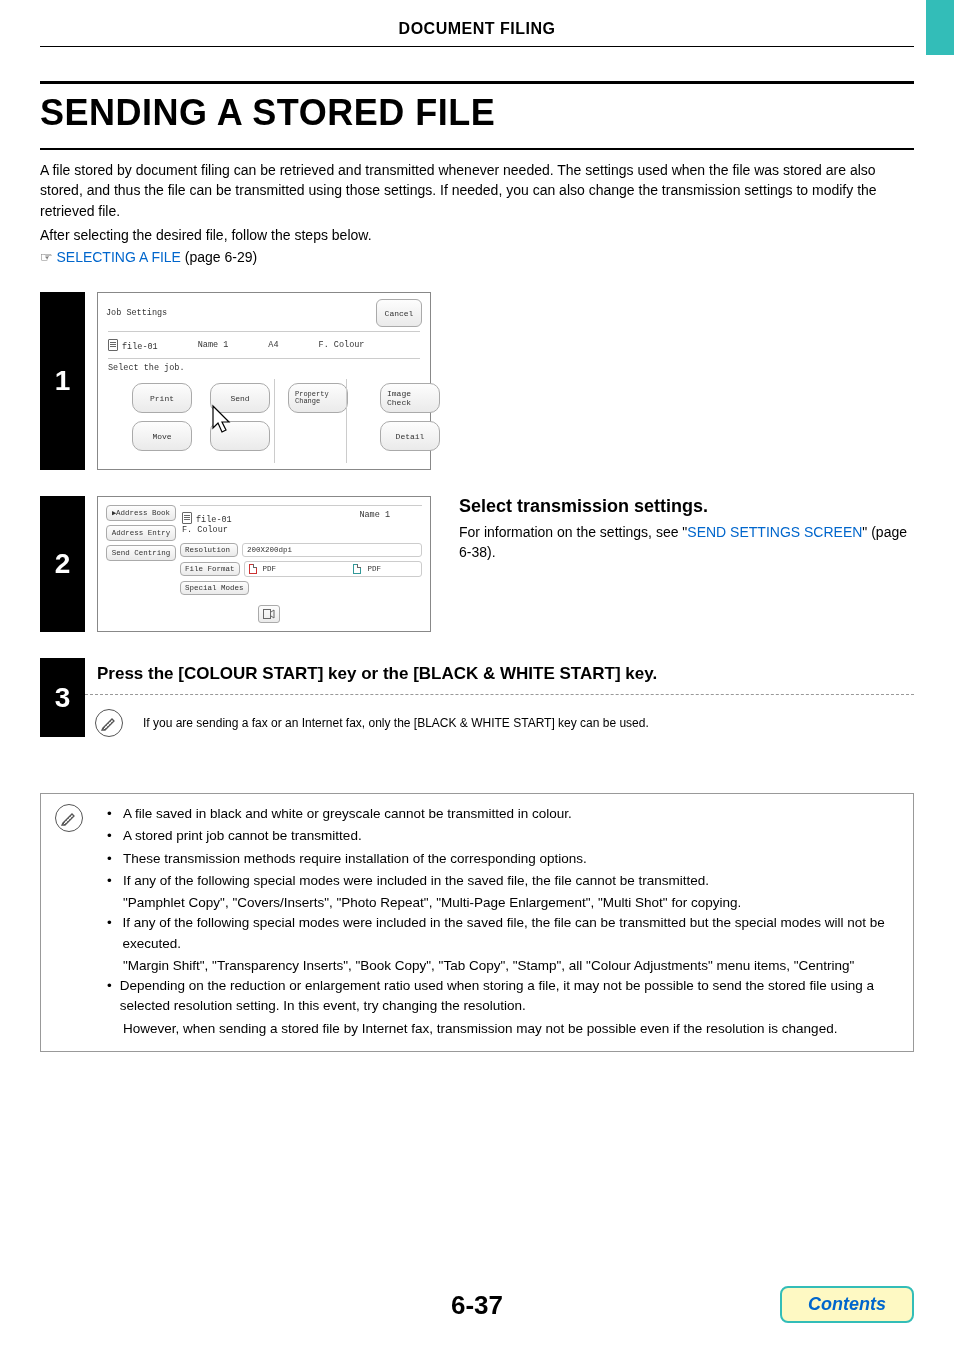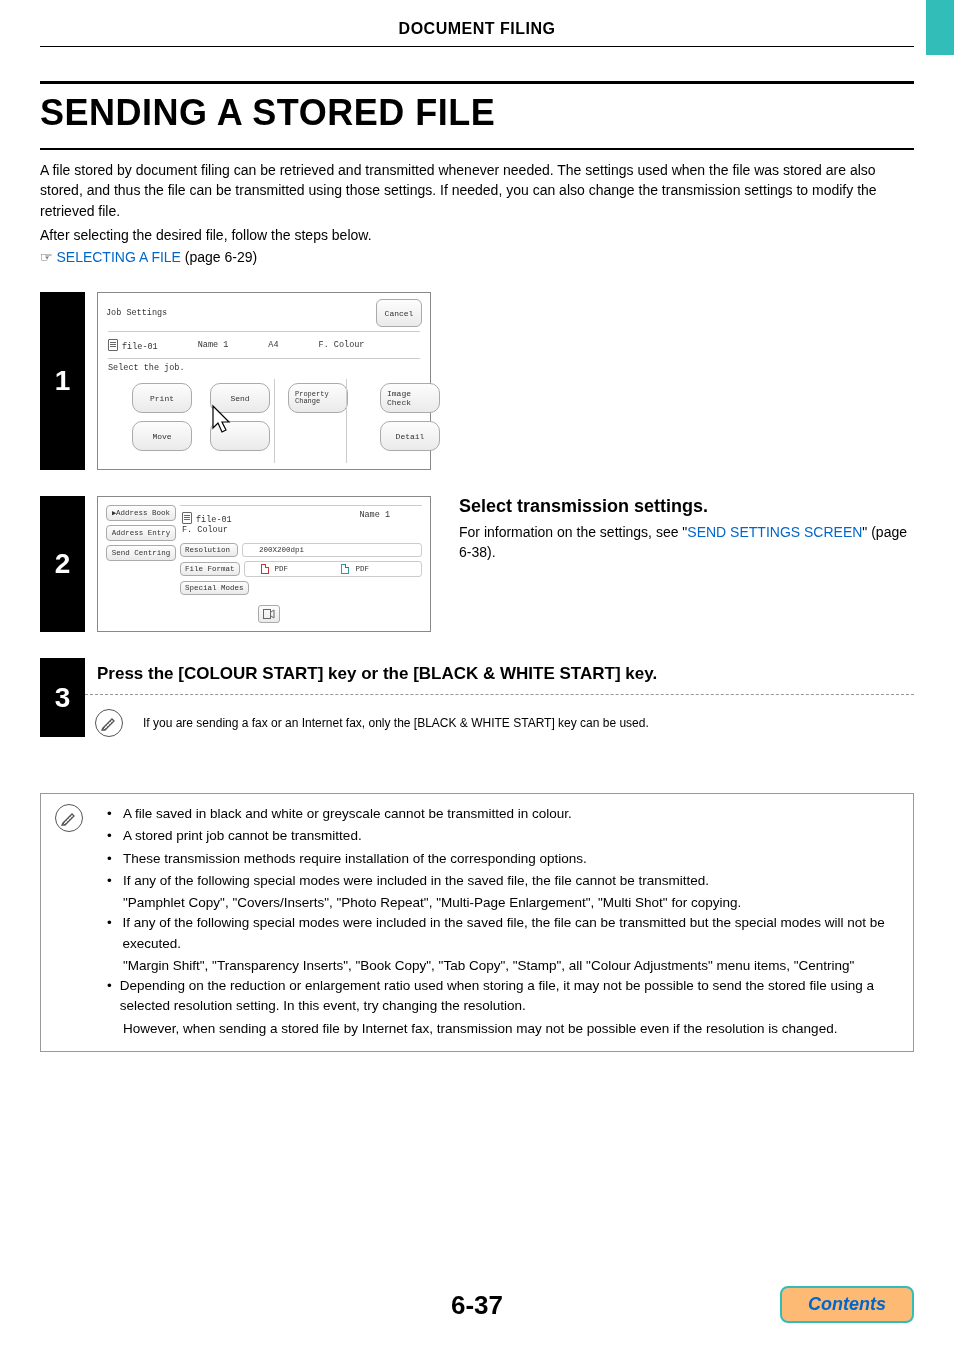--- a/index.html
+++ b/index.html
@@ -111,21 +111,21 @@
 
   
   .s2-tabs { display:flex; flex-direction:column; gap:4px; width:70px; }
   .s2-tab { border:1px solid #aaa; border-radius:4px; font-size:7.5px; padding:3px 3px; text-align:center; background:linear-gradient(#fdfdfd,#eaeaea); }
   .s2-body { display:flex; gap:4px; padding:2px; }
   .s2-right { flex:1; border-top:1px solid #ccc; padding-top:2px;}
   .s2-file { display:flex; gap:28px; font-size:8.5px; padding:2px 2px 0 2px;}
   .s2-sub { font-size:8.5px; padding:0 2px 8px 2px;}
   .s2-row { display:flex; align-items:center; gap:4px; margin-bottom:4px;}
   .s2-field { border:1px solid #aaa; border-radius:4px; font-size:7.5px; padding:2px 4px; min-width:58px; background:linear-gradient(#fdfdfd,#eaeaea);}
-  .s2-val { border:1px solid #ccc; border-radius:3px; font-size:7.5px; padding:2px 16px; flex:1; background:#fff; display:flex; align-items:center; gap:6px;}
+  .s2-val { border:1px solid #ccc; border-radius:3px; font-size:7.5px; padding:2px 4px; flex:1; background:#fff; display:flex; align-items:center; gap:6px;}
   .doc-icon { display:inline-block; width:8px; height:10px; border:1px solid #666; position:relative; background:#fff;}
   .doc-icon::before{content:"";position:absolute;right:-1px;top:-1px;width:3px;height:3px;background:#fff;border-left:1px solid #666;border-bottom:1px solid #666;}
   .doc-icon.red{ border-color:#c33;}
   .doc-icon.teal{ border-color:#399;}
   .preview-icon { border:1px solid #aaa; border-radius:3px; width:22px;height:18px; display:inline-flex; align-items:center; justify-content:center; font-size:10px; background:linear-gradient(#fdfdfd,#eaeaea); margin:6px 0 0 78px;}
 
   
   .s3-row1 { display:flex; align-items:center; gap:12px; padding:6px 0 10px 12px;}
   .s3-title { font-size:17px; font-weight:bold; }
   .dashed { border-top:1px dashed #999; margin: 0 0 14px 0;}
@@ -141,21 +141,21 @@
   .notes-list .b .dot { width:10px; }
   .notes-list .sub { padding-left:16px; }
 
   
   .footer { position:absolute; bottom:30px; left:0; right:0; text-align:center; }
   .pagenum { font-size:26px; font-weight:bold; }
   .contents-btn {
     position:absolute; right:40px; bottom:28px;
     border:2px solid #33bdb8; border-radius:8px;
     padding:6px 26px; font-size:18px; font-weight:bold; font-style:italic;
-    color:#0066cc; background:#fdba74;
+    color:#0066cc; background:#fef9c3;
   }
 
   .tiny-doc-icon{display:inline-block;width:10px;height:12px;border:1px solid #666;border-radius:1px;position:relative;top:2px;margin-right:4px;}
   .tiny-doc-icon::after{content:"";position:absolute;left:1px;right:1px;top:2px;height:1px;background:#666;box-shadow:0 2px 0 #666,0 4px 0 #666;}
 </style>
 </head>
 <body>
 
 <div class="page">
   <div class="corner-tab"></div>

